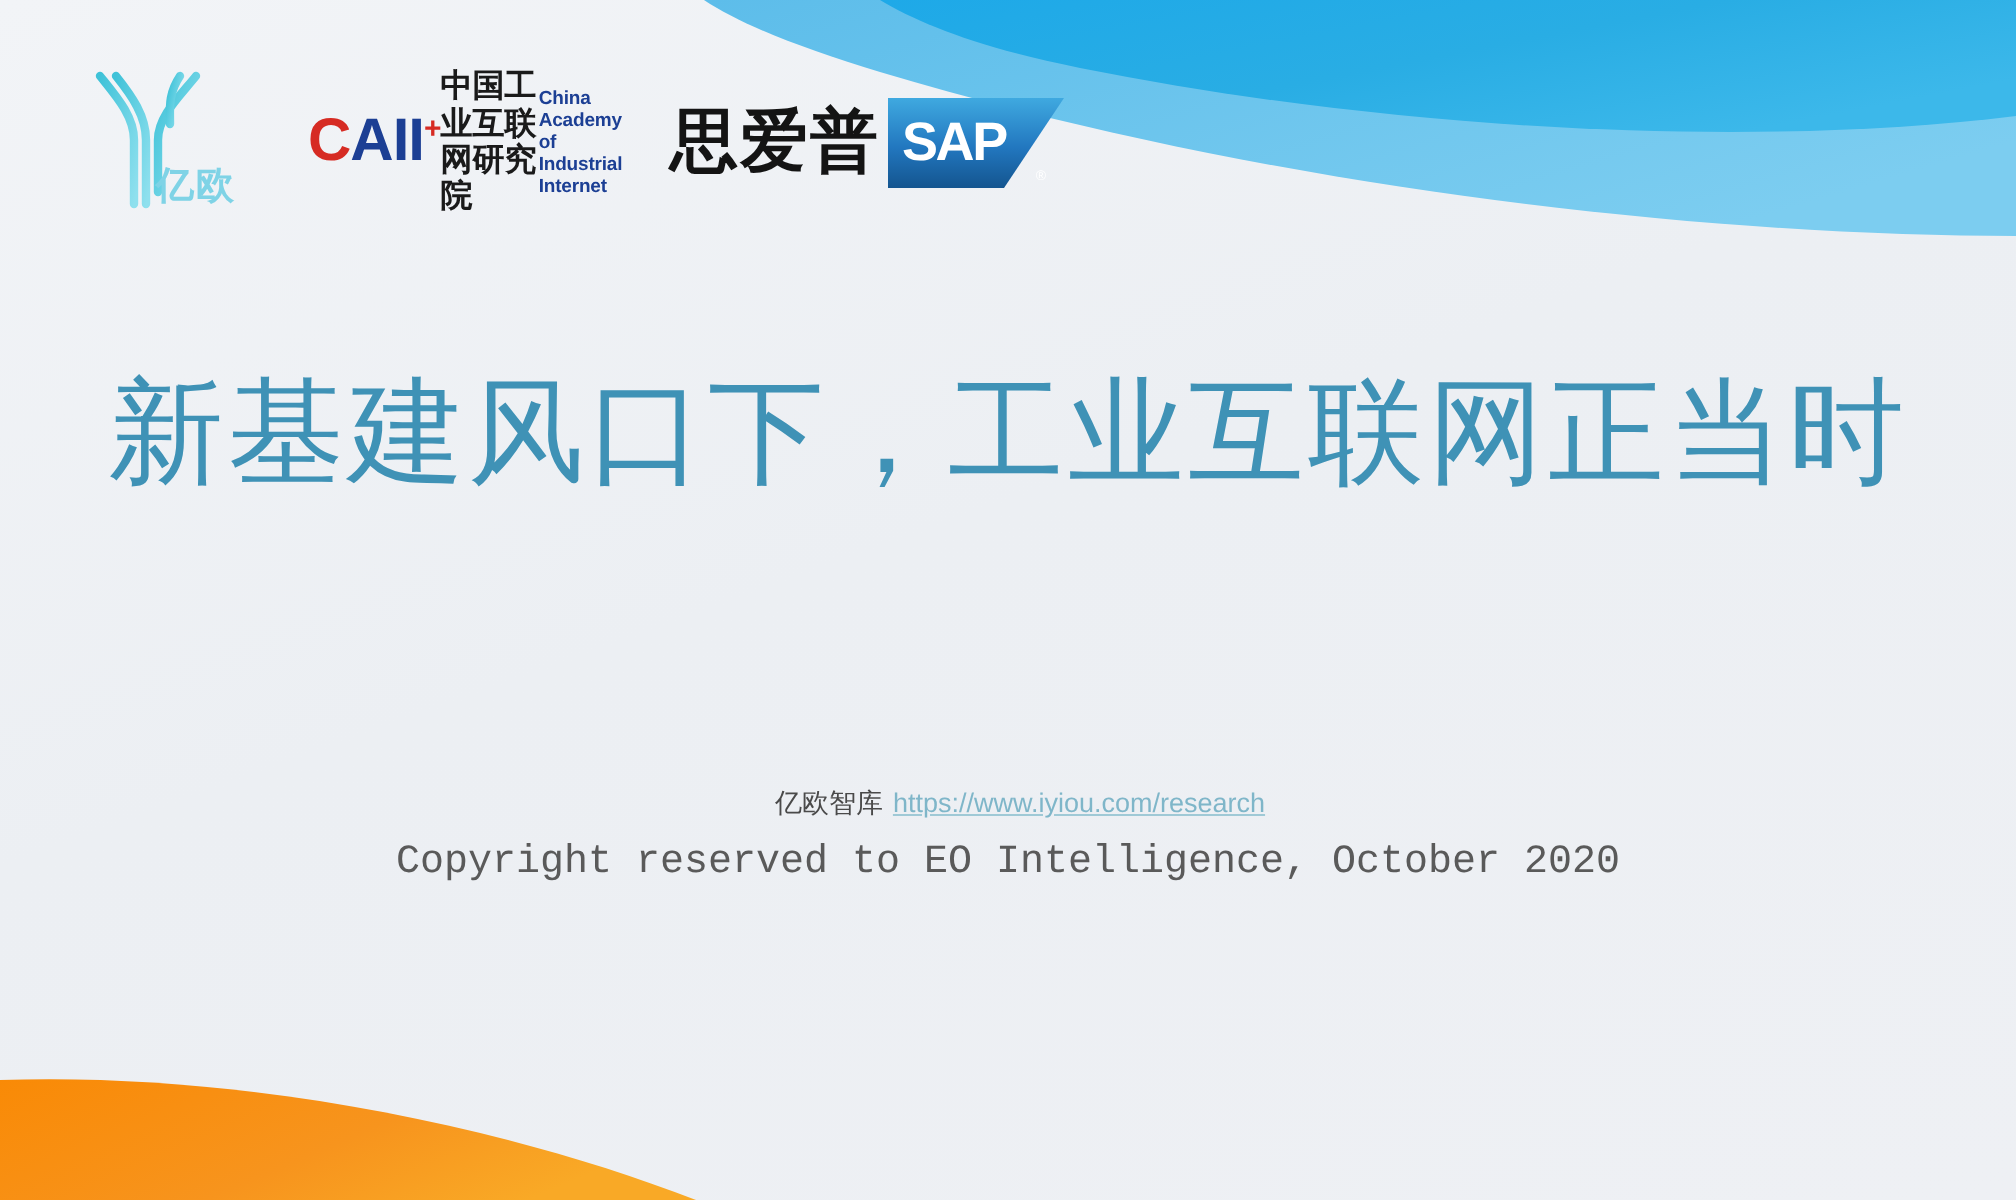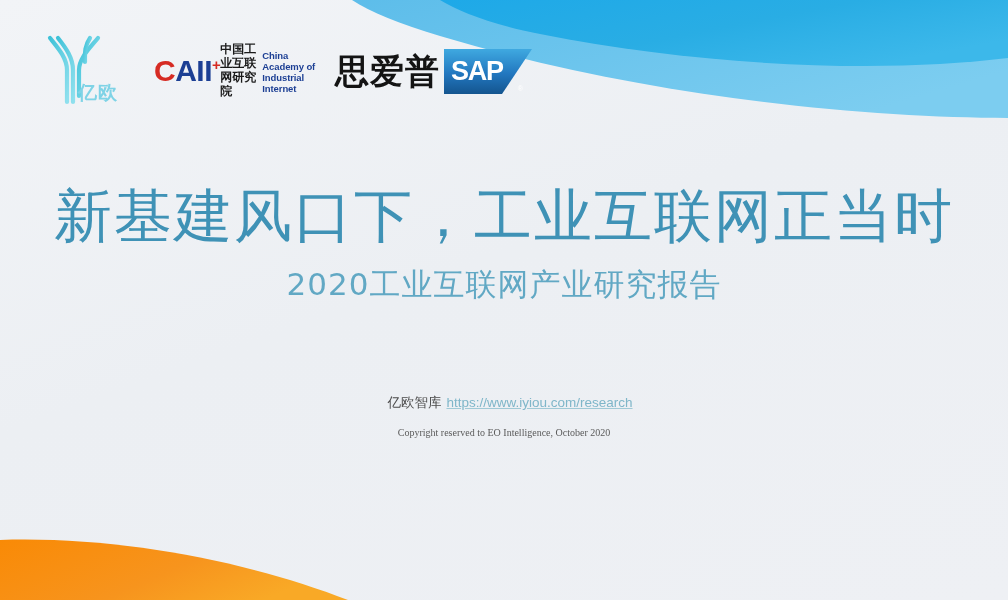--- a/index.html
+++ b/index.html
@@ -86,27 +86,27 @@
   }
   .caii-c { color: #d62b23; }
   .caii-aii { color: #1c3f94; }
   .caii-plus {
     color: #d62b23;
     font-size: 15px;
     vertical-align: super;
     font-weight: 900;
   }
   .caii-cn {
-    font-size: 12px;
+    font-size: 16px;
     font-weight: 700;
     color: #1a1a1a;
     letter-spacing: 0px;
     line-height: 1.15;
     margin-top: 2px;
-    font-family: Liberation Mono, monospace;
+    font-family: Liberation Serif, serif;
   }
   .caii-en {
     font-size: 9.5px;
     font-weight: 700;
     color: #1c3f94;
     letter-spacing: -0.1px;
     margin-top: 1px;
     font-family: "Liberation Sans", sans-serif;
   }
 
@@ -203,24 +203,24 @@
   .credit-link {
     color: #7fb6c9;
     text-decoration: underline;
     text-decoration-color: #9fc9d6;
     margin-left: 5px;
     font-family: "Liberation Sans", sans-serif;
     font-size: 13.5px;
   }
   .credit-line-2 {
     margin-top: 10px;
-    font-size: 10px;
+    font-size: 20px;
     line-height: 20px;
     color: #5a5a5a;
-    font-family: Liberation Serif, serif;
+    font-family: Liberation Mono, monospace;
   }
 </style>
 </head>
 <body>
 
 <div class="slide">
 
   <svg class="wave-layer" viewBox="0 0 1008 600" preserveAspectRatio="none" xmlns="http://www.w3.org/2000/svg">
     <defs>
       <linearGradient id="gradBlueDark" x1="0" y1="0" x2="1" y2="0.6">
@@ -288,21 +288,20 @@
           <path d="M 0 0 L 88 0 L 58 45 L 0 45 Z" fill="url(#sapGrad)"></path>
         </svg>
         <span class="sap-text">SAP</span>
         <span class="sap-reg">®</span>
       </span>
     </div>
   </div>
 
   <div class="title-block">
     <div class="main-title">新基建风口下，工业互联网正当时</div>
-    <div class="sub-title">2020工业互联网产业研究报告</div>
   </div>
 
   <div class="credits">
     <div class="credit-line-1">
       <span class="credit-org">亿欧智库</span><a class="credit-link" href="#">https://www.iyiou.com/research</a>
     </div>
     <div class="credit-line-2">Copyright reserved to EO Intelligence, October 2020</div>
   </div>
 
 </div>

